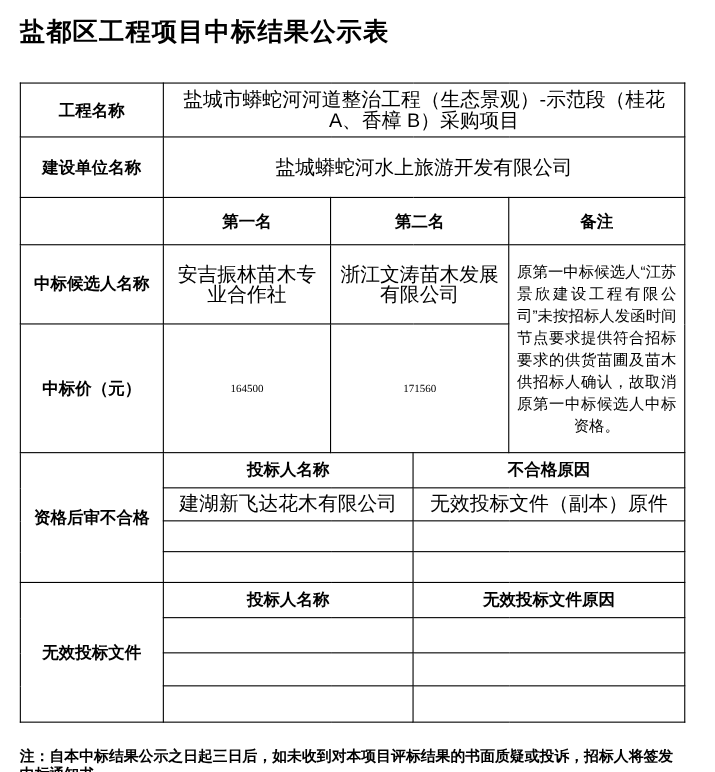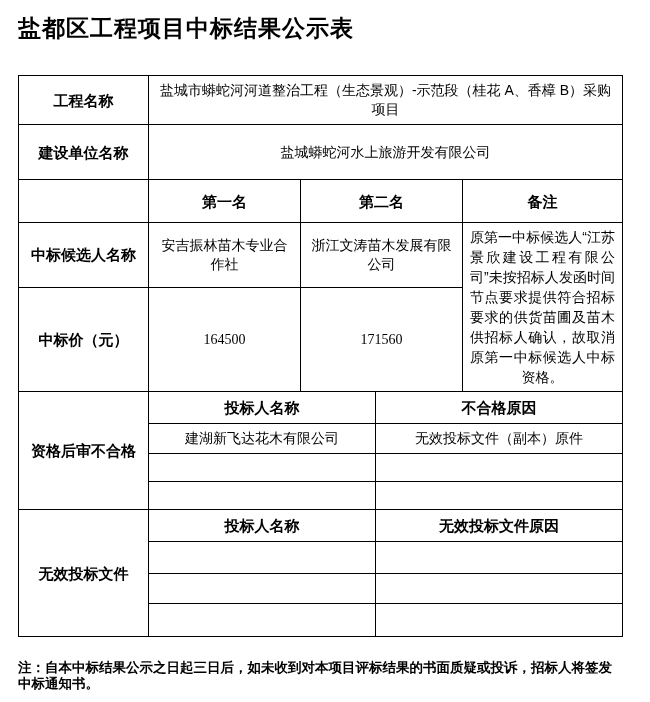--- a/index.html
+++ b/index.html
@@ -13,31 +13,31 @@
     text-align:left;font-size:23px;font-weight:bold;
     letter-spacing:1px;
   }
   table.main{
     border-collapse:collapse;table-layout:fixed;
     width:604px;margin:31px 0 0 18px;
   }
   td{
     border:1px solid #000;
     text-align:center;vertical-align:middle;
-    font-size:14px;line-height:19px;
+    font-size:18px;line-height:19px;
     padding:2px 6px;
     word-break:break-all;
     overflow:hidden;
   }
   td.lbl{font-weight:bold;font-size:15px;text-align:center;}
   td.hdr{font-weight:bold;font-size:15px;}
-  td.num{font-family:"Liberation Serif","DejaVu Serif",serif;font-size:14px;}
+  td.num{font-family:"Liberation Serif","DejaVu Serif",serif;font-size:10px;}
   td.remark{
     text-align:justify;text-align-last:center;
-    font-size:14px;line-height:20px;padding:4px 7px;
+    font-size:14px;line-height:20px;padding:14px 7px;
   }
   tr.r1{height:49px;}
   tr.r2{height:55px;}
   tr.r3{height:43px;padding-left:32px;}
   tr.r4{height:63px;}
   tr.r5{height:102px;}
   tr.r6a{height:32px;}
   tr.r6b{height:30px;margin-left:33px;}
   tr.r6c{height:28px;}
   tr.r6d{height:28px;}

